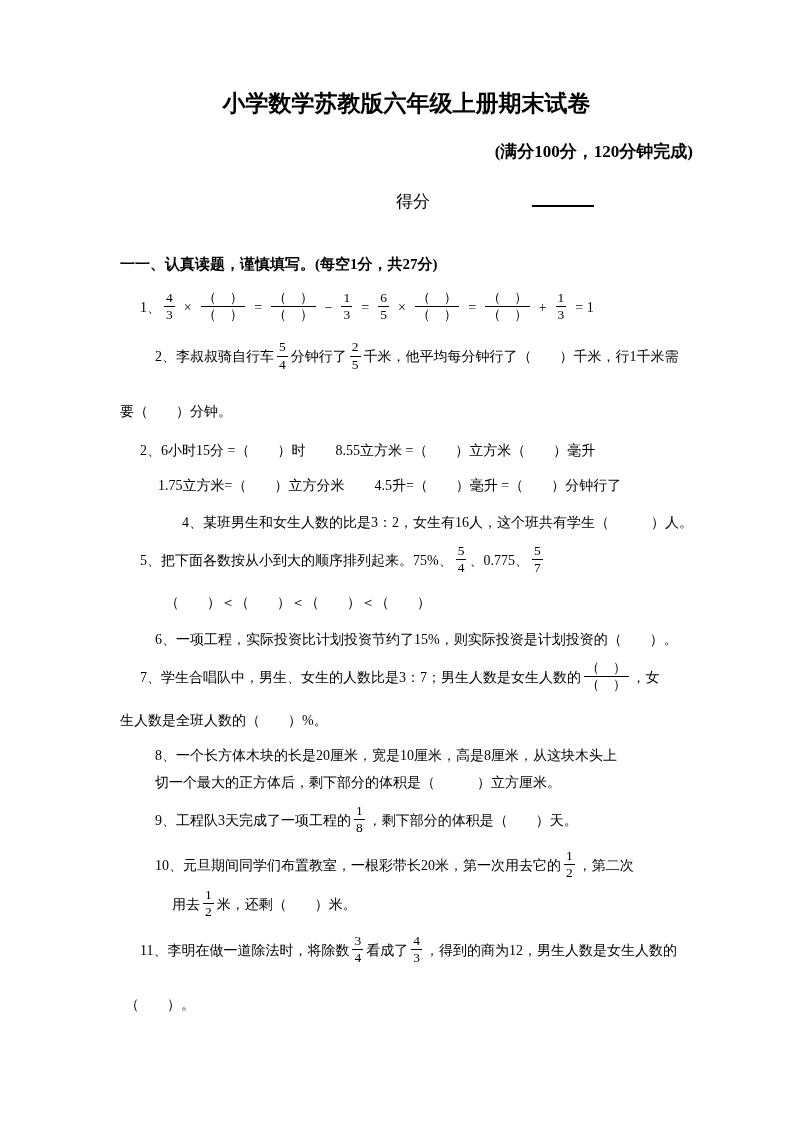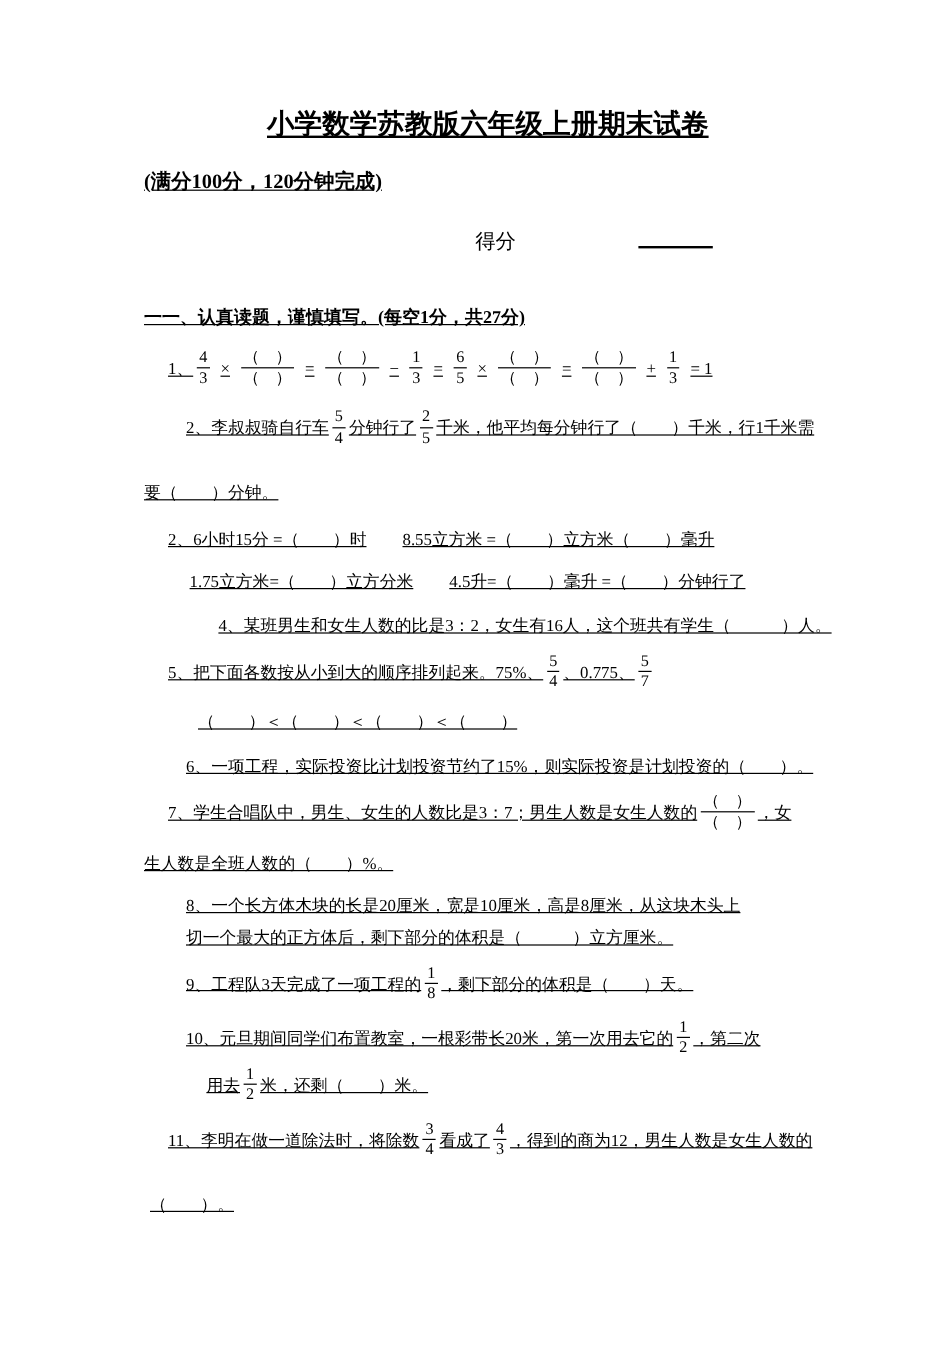--- a/index.html
+++ b/index.html
@@ -6,24 +6,23 @@
   body {
     width: 793px; height: 1122px;
     background: #ffffff; color: #000000;
     font-family: "Liberation Serif", "DejaVu Serif", serif;
   }
   .page {
     box-sizing: border-box;
     width: 793px; height: 1042px;
     padding: 88px 100px 30px 120px;
     overflow: hidden;
-    text-decoration: underline;
   }
   .title { font-size: 23px; font-weight: bold; text-align: center; margin: 0; }
-  .subtitle { font-size: 17px; font-weight: bold; text-align: left; margin-top: 21px; }
+  .subtitle { font-size: 17px; font-weight: bold; text-align: right; margin-top: 21px; }
   .score-row { margin-top: 26px; font-size: 17px; padding-left: 276px; white-space: nowrap; }
   .score-label { display: inline-block; text-align: center; }
   .score-blank {
     display: inline-block; width: 62px; height: 16px;
     border-bottom: 2px solid #000; margin-left: 102px; vertical-align: baseline;
   }
   .heading { font-size: 15px; font-weight: bold; margin-top: 42px; }
   .q { font-size: 14px; line-height: 1.5; white-space: nowrap; }
   .mt18 { margin-top: 18px; } .mt16 { margin-top: 16px; } .mt14 { margin-top: 14px; }
   .mt12 { margin-top: 12px; } .mt10 { margin-top: 26px; } .mt6 { margin-top: 6px; }

